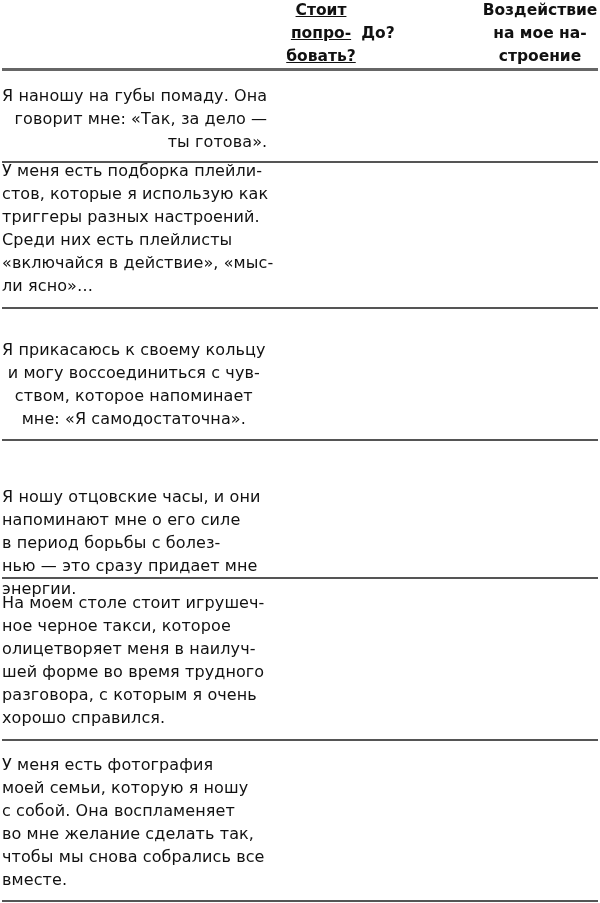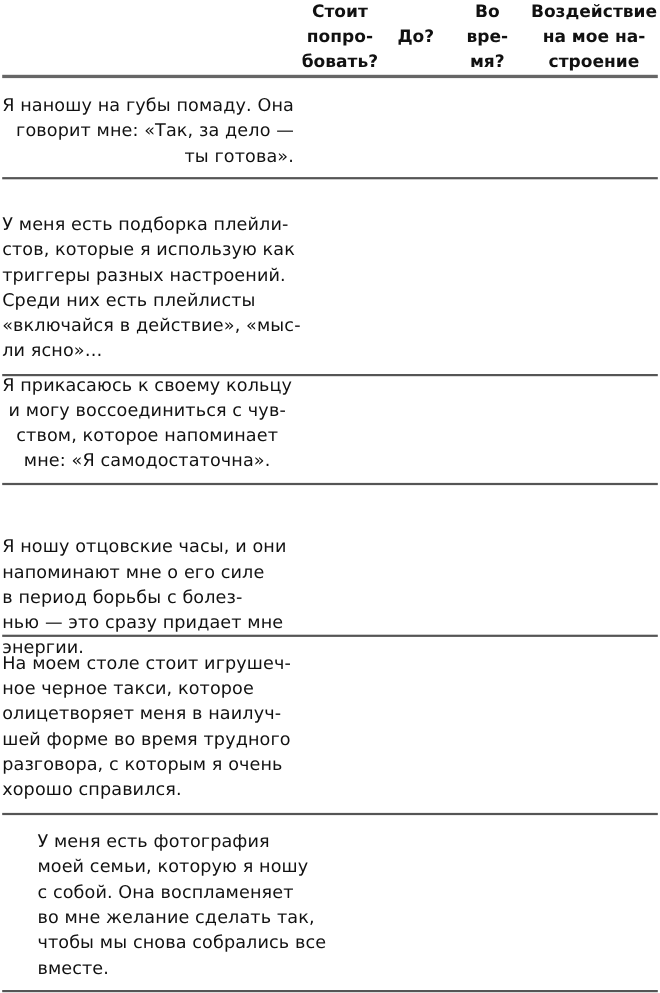--- a/index.html
+++ b/index.html
@@ -9,41 +9,38 @@
     .hcell { position:absolute; font-weight:bold; font-size:15.5px; line-height:23px; text-align:center; white-space:pre-line; }
     .hline { position:absolute; left:2px; width:596px; top:68px; height:3px; background:#666; }
     .row { position:absolute; left:0; width:600px; }
     .rtext { position:absolute; left:2px; font-size:16px; line-height:23.1px; white-space:pre-line; letter-spacing:0.1px; }
     .rline { position:absolute; left:2px; width:596px; height:2px; background:#555; }
   </style>
 </head>
 <body>
 
 <div class="hdr">
-  <div class="hcell" style="left:268px; width:82px; top:-1px;">Стоит
+  <div class="hcell" style="left:280px; width:82px; top:-1px;text-decoration:underline;">Стоит
 попро-
 бовать?</div>
   <div class="hcell" style="left:355px; width:46px; top:22px;">До?</div>
-  <div class="hcell" style="left:413px; width:60px; top:-1px;">Во
-вре-
-мя?</div>
   <div class="hcell" style="left:478px; width:124px; top:-1px;">Воздействие
 на мое на-
 строение</div>
   <div class="hline"></div>
 </div>
 
 <div class="row" style="top:71px; height:93px;text-align:right;">
   <div class="rtext" style="top:13px;">Я наношу на губы помаду. Она
 говорит мне: «Так, за дело —
 ты готова».</div>
   <div class="rline" style="top:90px;"></div>
 </div>
 
-<div class="row" style="top:179px; height:128px;">
+<div class="row" style="top:146px; height:128px;">
   <div class="rtext" style="top:13px;">У меня есть подборка плейли-
 стов, которые я использую как
 триггеры разных настроений.
 Среди них есть плейлисты
 «включайся в действие», «мыс-
 ли ясно»…</div>
   <div class="rline" style="top:161px;"></div>
 </div>
 
 <div class="row" style="top:326px; height:115px;text-align:center;">
@@ -67,20 +64,20 @@
   <div class="rtext" style="top:12px;">На моем столе стоит игрушеч-
 ное черное такси, которое
 олицетворяет меня в наилуч-
 шей форме во время трудного
 разговора, с которым я очень
 хорошо справился.</div>
   <div class="rline" style="top:160px;"></div>
 </div>
 
 <div class="row" style="top:741px; height:162px;">
-  <div class="rtext" style="top:12px;margin-left:32px;">У меня есть фотография
+  <div class="rtext" style="top:12px;">У меня есть фотография
 моей семьи, которую я ношу
 с собой. Она воспламеняет
 во мне желание сделать так,
 чтобы мы снова собрались все
 вместе.</div>
   <div class="rline" style="top:159px;"></div>
 </div>
 
 </body></html>

